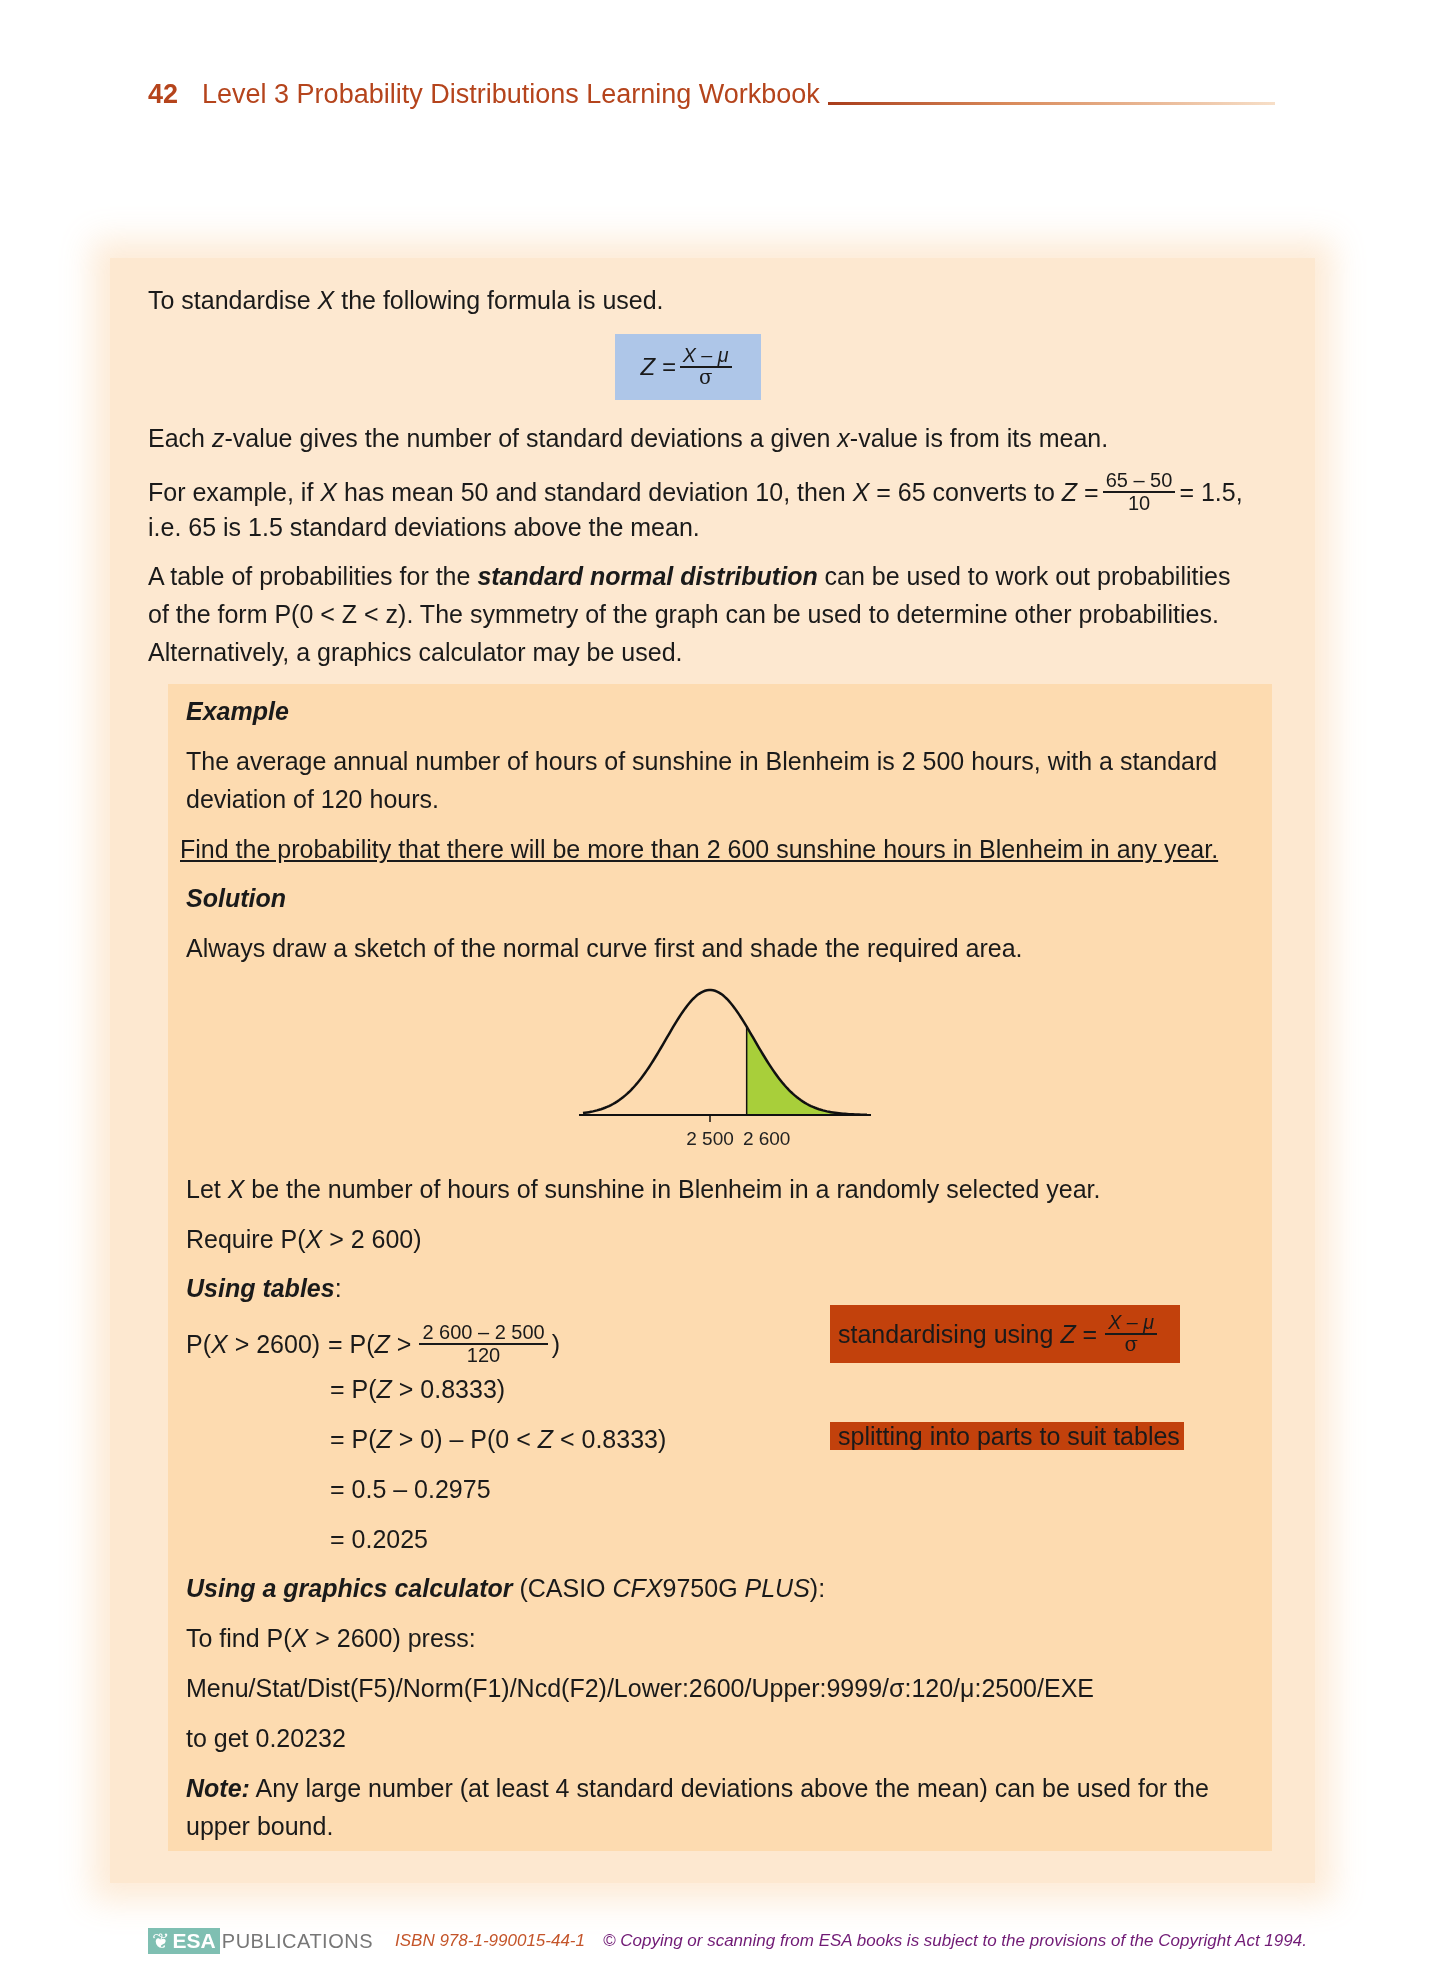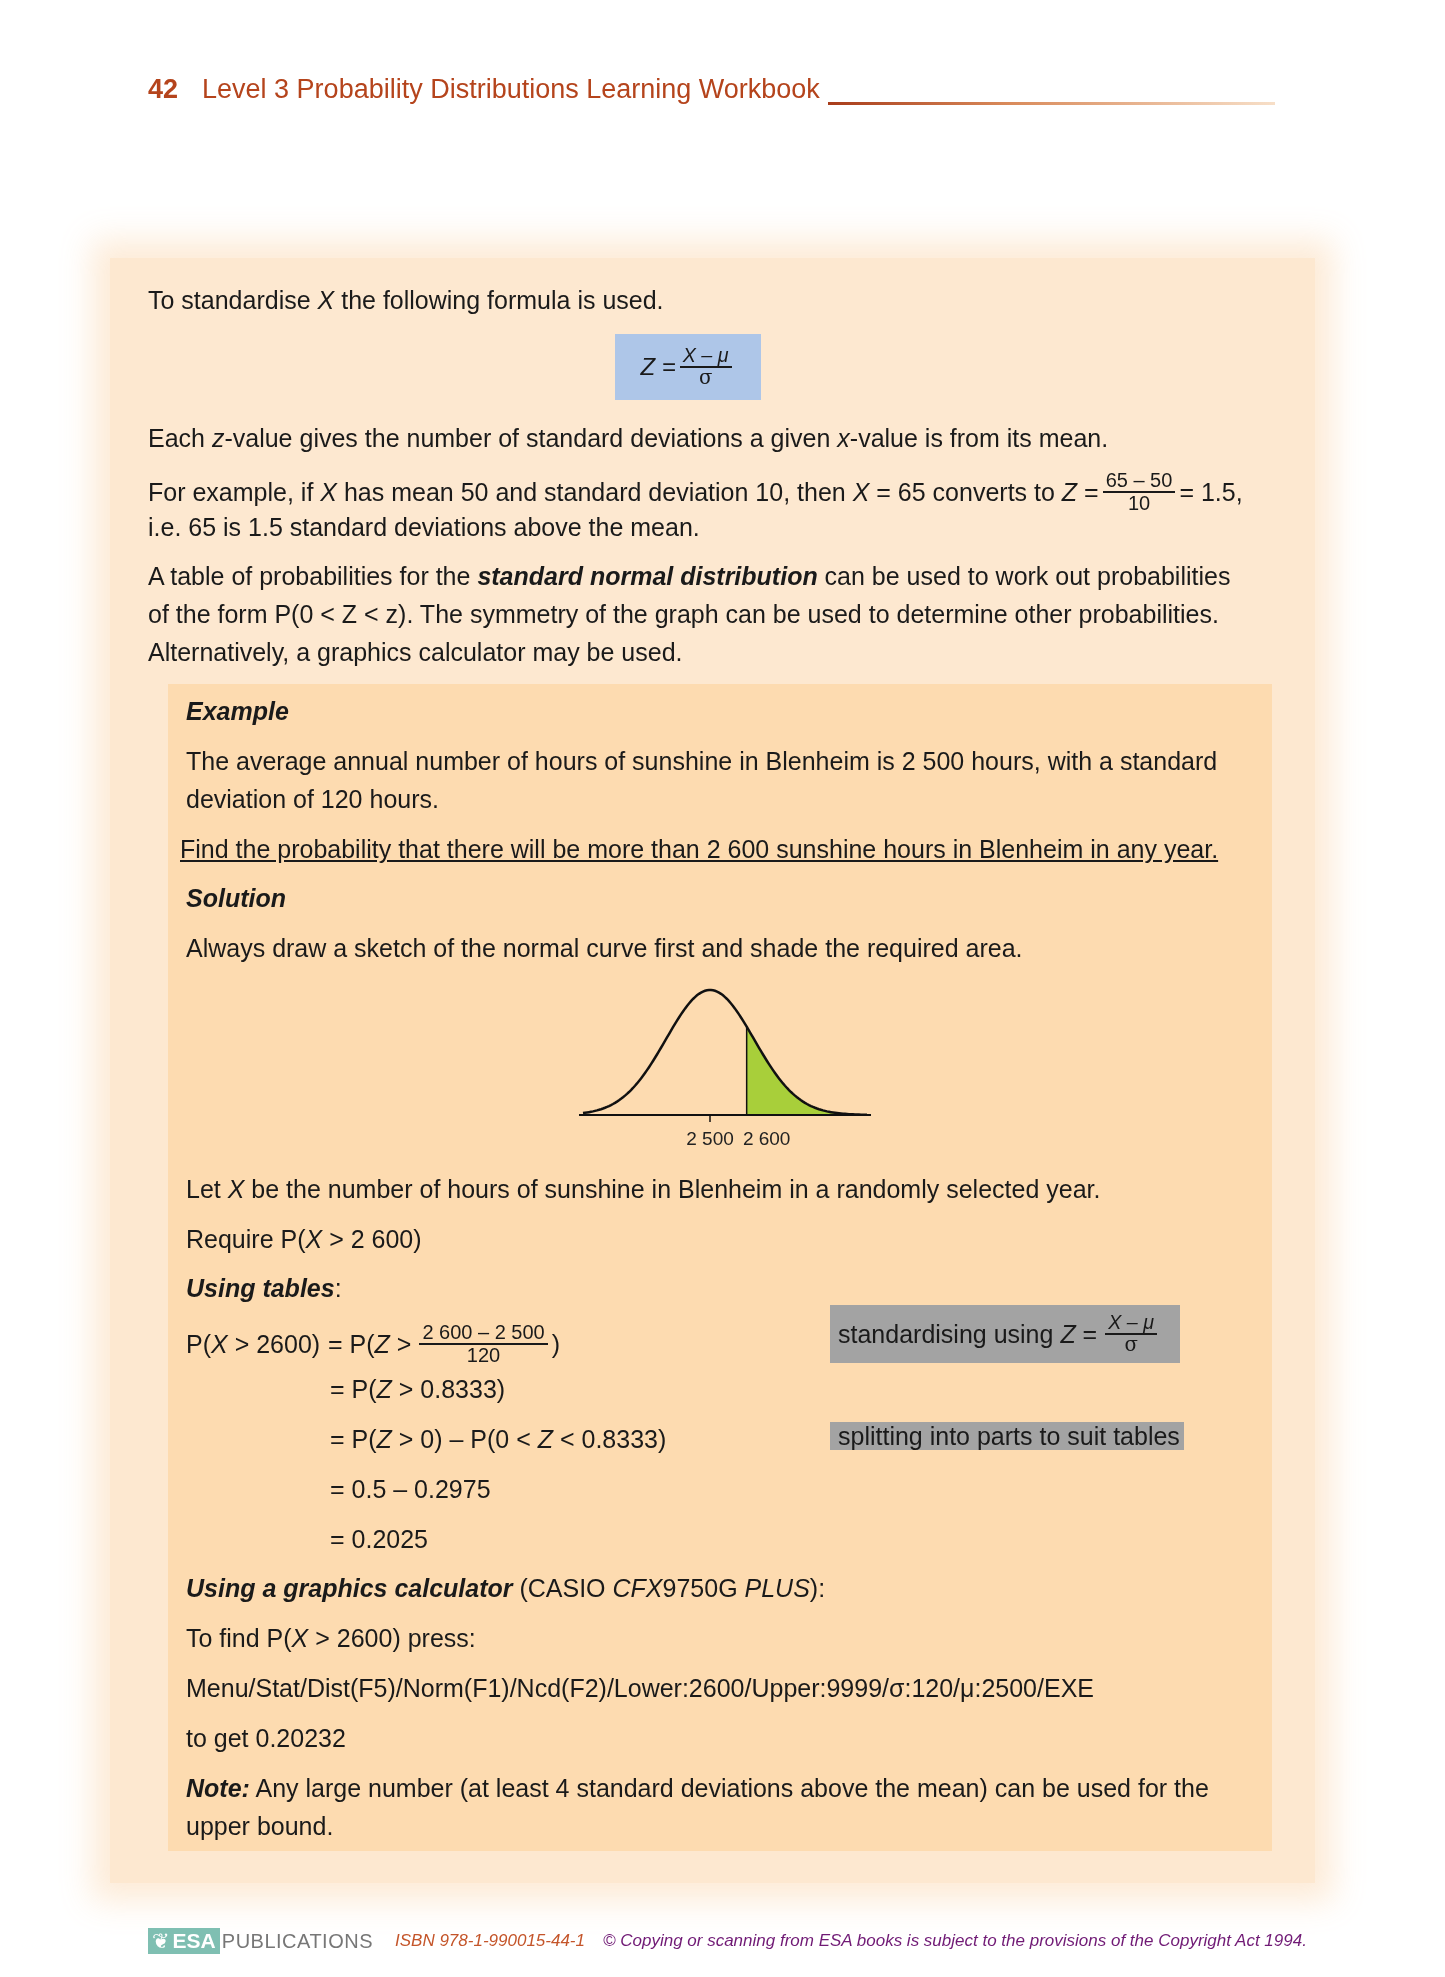--- a/index.html
+++ b/index.html
@@ -3,21 +3,21 @@
 <meta charset="utf-8">
 <style>
   html, body { margin: 0; padding: 0; }
   body {
     width: 1445px; height: 1977px; position: relative; background: #ffffff;
     font-family: "Liberation Sans", "DejaVu Sans", sans-serif; color: #1a1a1a;
     overflow: hidden;
   }
   .header {
     position: absolute; left: 148px; top: 74px; right: 170px; height: 40px;
-    display: flex; align-items: flex-start; color: #b5441c; font-size: 27px;
+    display: flex; align-items: center; color: #b5441c; font-size: 27px;
   }
   .header .pagenum { font-weight: bold; margin-right: 24px; }
   .header .rule {
     flex: 1; height: 3px; margin-left: 8px; align-self: flex-end; margin-bottom: 9px;
     background: linear-gradient(to right, #a83c1a, #d98a5a 40%, #f7dfc8 100%);
   }
 
   .outer {
     position: absolute; left: 110px; top: 258px; width: 1205px; height: 1625px;
     background: #fde8d0;
@@ -35,21 +35,21 @@
   .frac { display: inline-flex; flex-direction: column; align-items: center; vertical-align: middle; margin: 0 4px; line-height: 1.05; }
   .frac .num { border-bottom: 2px solid #1a1a1a; padding: 0 3px; font-size: 0.82em; }
   .frac .den { font-size: 0.82em; font-family: "DejaVu Serif", serif; }
   .frac.small .num, .frac.small .den { font-size: 20px; font-family: "Liberation Sans", sans-serif; }
 
   .example {
     position: absolute; left: 168px; top: 684px; width: 1104px; height: 1167px;
     background: #fddbb0;
   }
   .note-box {
-    position: absolute; background: #a3a3a3; font-size: 25px; display: flex; align-items: center;
+    position: absolute; background: #c2410c; font-size: 25px; display: flex; align-items: center;
     padding-left: 8px;
   }
 
   .footer {
     position: absolute; left: 148px; top: 1926px; height: 30px; display: flex; align-items: center;
     font-size: 17px; white-space: nowrap;
   }
   .esa-logo {
     background: #7fbfb2; color: #ffffff; font-weight: bold; font-size: 21px; padding: 0 4px;
     height: 26px; display: flex; align-items: center;

